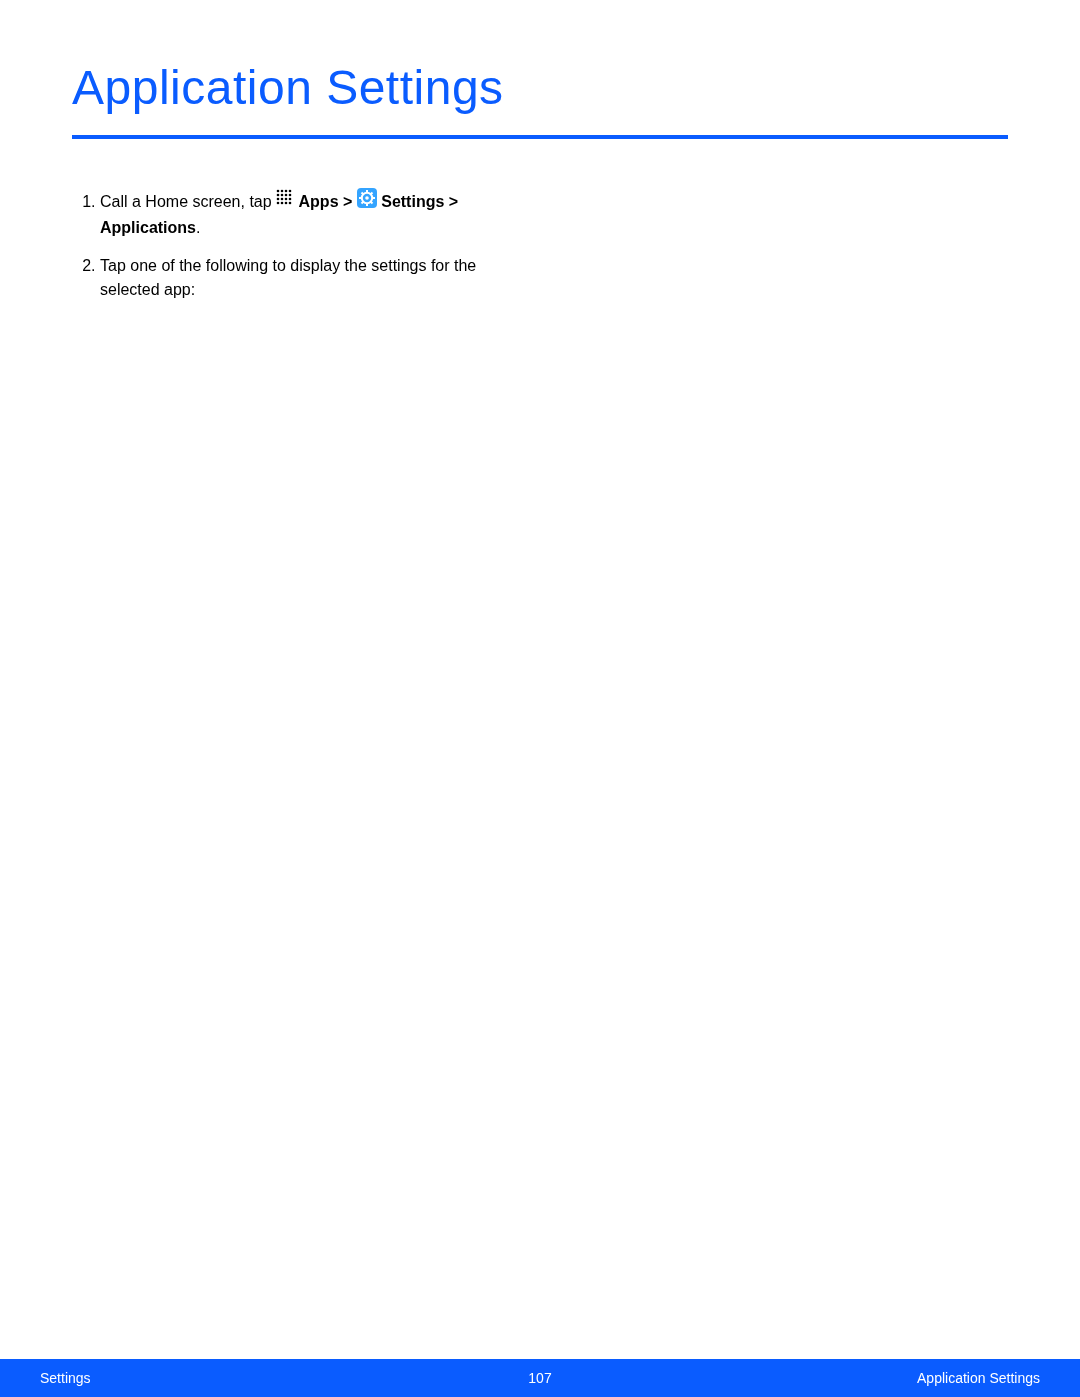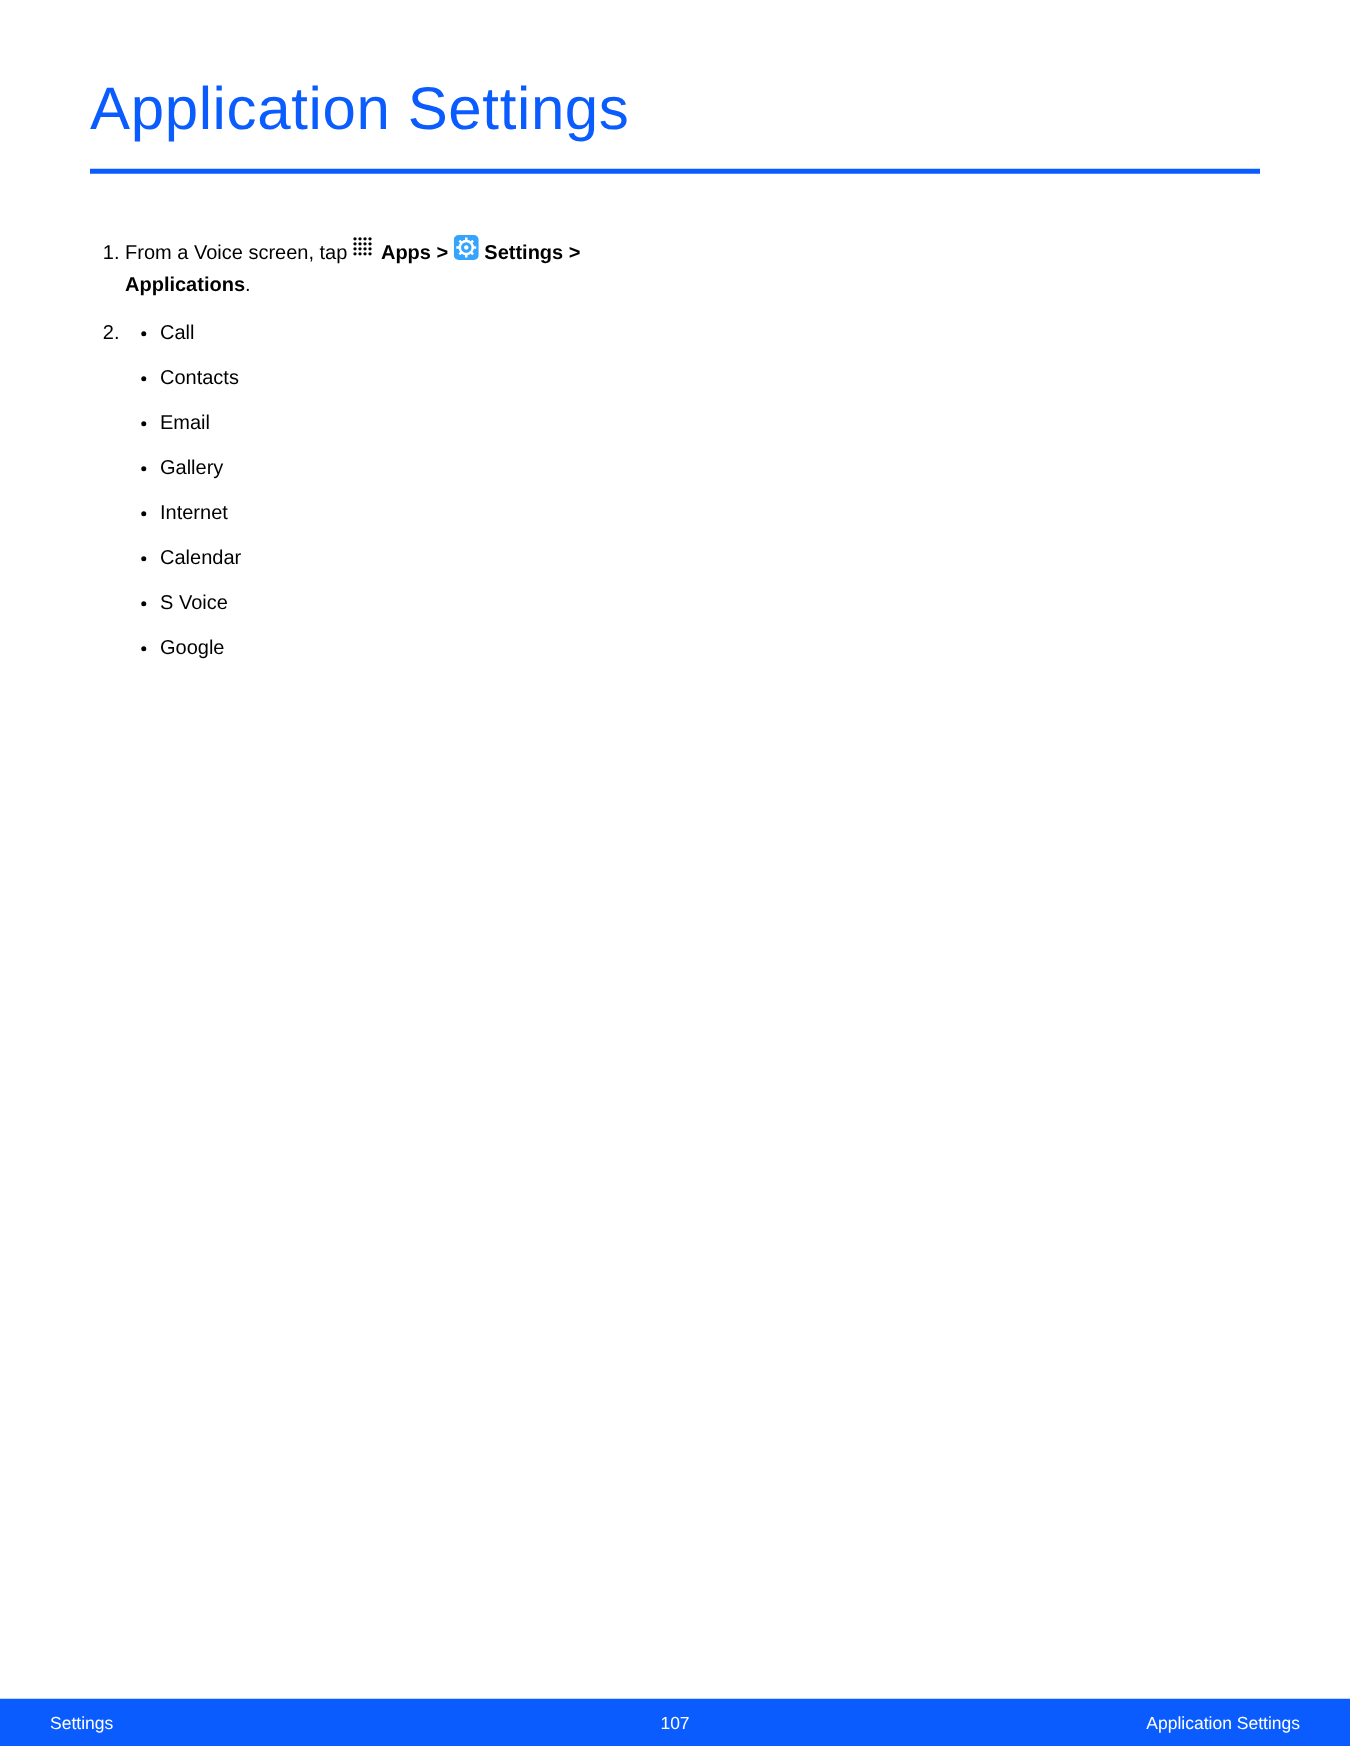--- a/index.html
+++ b/index.html
@@ -80,21 +80,21 @@
 <body>
 
 <div class="page">
   <h1 class="title">Application Settings</h1>
   <hr class="rule">
 
   <div class="column">
 
     <ol class="steps">
       <li>
-        <span>From a Voice screen, tap </span><span class="icon-wrap"><svg width="18" height="18" viewBox="0 0 18 18">
+        <span>Call a Home screen, tap </span><span class="icon-wrap"><svg width="18" height="18" viewBox="0 0 18 18">
           <g fill="#000">
             <circle cx="2" cy="2" r="1.3"></circle>
                 <circle cx="6" cy="2" r="1.3"></circle>
                 <circle cx="10" cy="2" r="1.3"></circle>
                 <circle cx="14" cy="2" r="1.3"></circle>
             <circle cx="2" cy="6" r="1.3"></circle>
                 <circle cx="6" cy="6" r="1.3"></circle>
                 <circle cx="10" cy="6" r="1.3"></circle>
                 <circle cx="14" cy="6" r="1.3"></circle>
             <circle cx="2" cy="10" r="1.3"></circle>
@@ -119,30 +119,21 @@
             <line x1="4.5" y1="4.5" x2="6.5" y2="6.5"></line>
             <line x1="13.5" y1="13.5" x2="15.5" y2="15.5"></line>
             <line x1="4.5" y1="15.5" x2="6.5" y2="13.5"></line>
             <line x1="13.5" y1="6.5" x2="15.5" y2="4.5"></line>
           </g>
         </svg></span>
         <span class="bold">Settings</span>
         <span class="bold"> &gt; </span><span class="bold">Applications</span><span>.</span>
       </li>
       <li>
-        <ul class="bullets">
-          <li>Call</li>
-          <li>Contacts</li>
-          <li>Email</li>
-          <li>Gallery</li>
-          <li>Internet</li>
-          <li>Calendar</li>
-          <li>S Voice</li>
-          <li>Google</li>
-        </ul>
+        <span>Tap one of the following to display the settings for the selected app:</span>
       </li>
     </ol>
   </div>
 </div>
 
 <div class="footer">
   <span>Settings</span>
   <span class="center">107</span>
   <span>Application Settings</span>
 </div>

